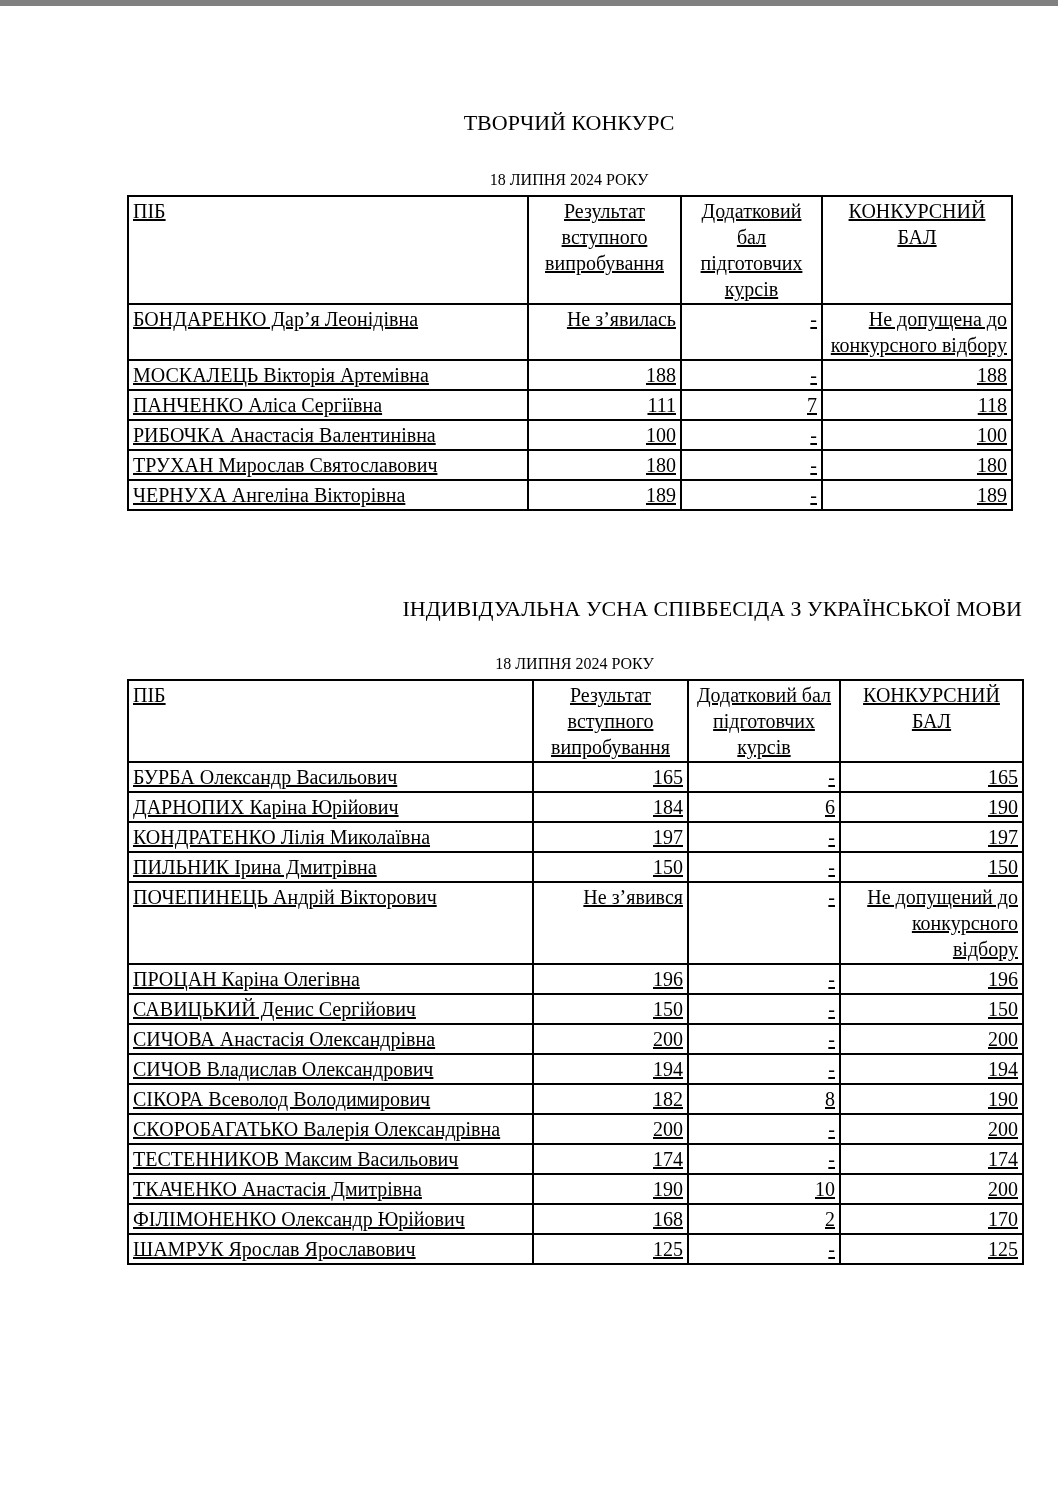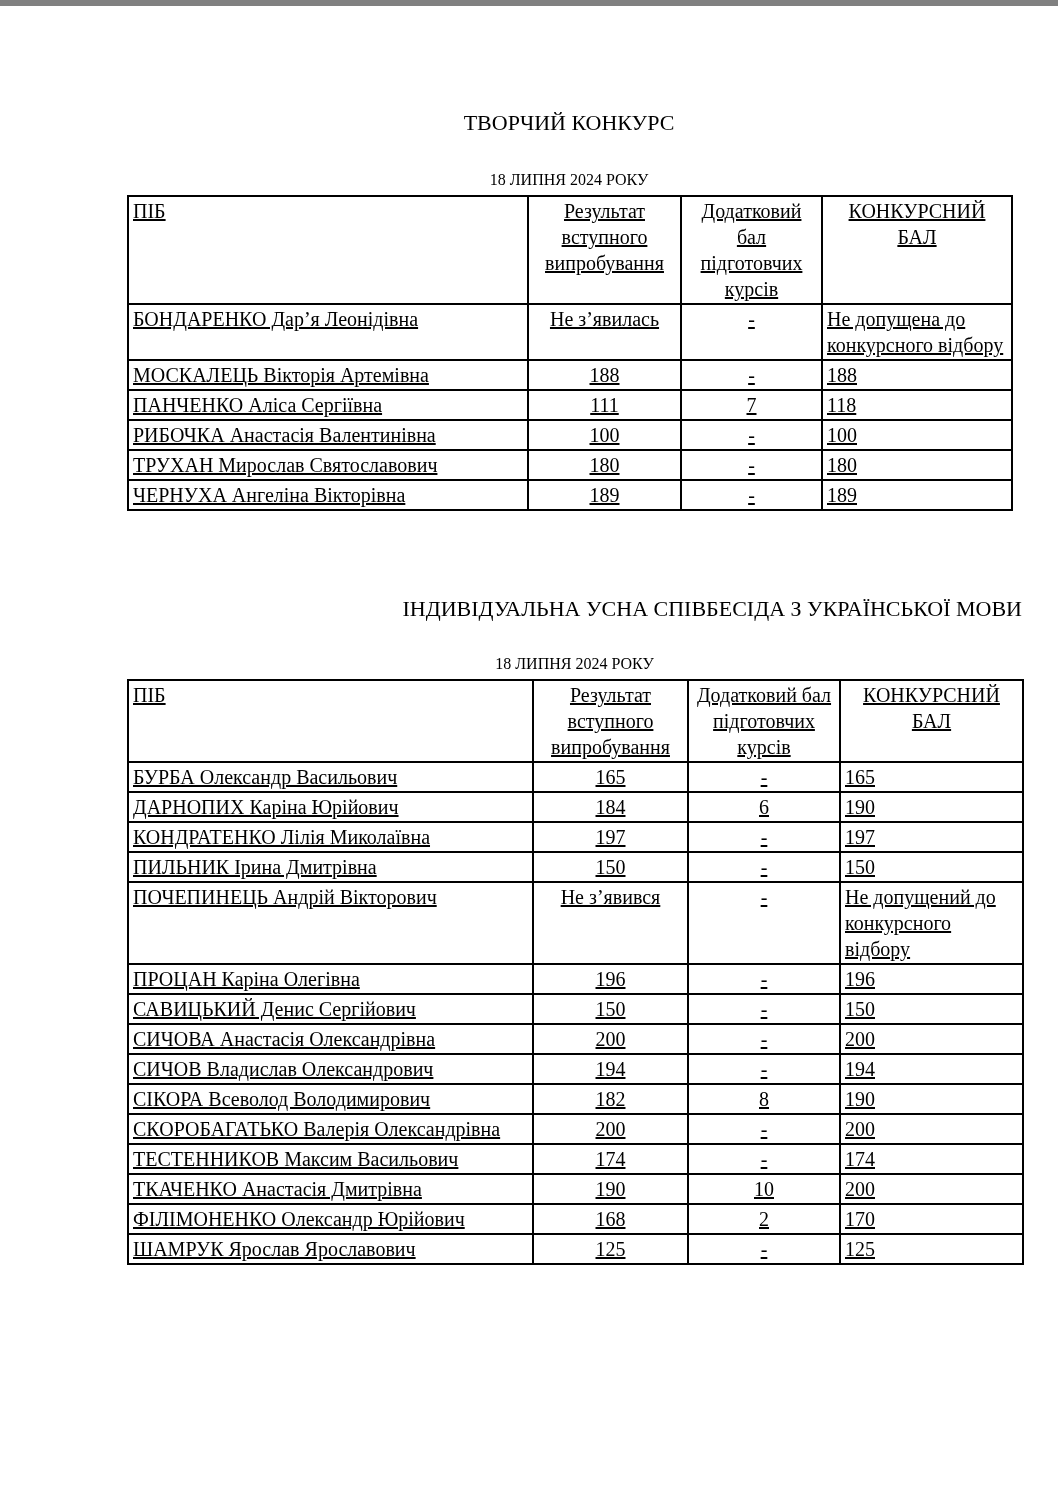--- a/index.html
+++ b/index.html
@@ -48,22 +48,22 @@
     font-size: 20px;
     line-height: 26px;
     padding: 1px 4px;
     font-weight: normal;
     overflow: hidden;
   }
   th.h-name  { text-align: left; padding-left: 6px; }
   th.h-mid   { text-align: center; }
   th.h-total { text-align: center; font-weight: bold; font-size: 21px; }
   td.c-name  { text-align: justify; padding-left: 6px; padding-right: 6px; }
-  td.c-num   { text-align: center; border-radius: 19px; }
-  td.c-total { text-align: left; font-weight: bold; }
+  td.c-num   { text-align: right; }
+  td.c-total { text-align: right; font-weight: bold; }
 </style>
 </head>
 <body>
 
 <div class="page">
 
   <div class="sec1">
     <div class="section-title">ТВОРЧИЙ КОНКУРС</div>
     <div class="section-date">18 ЛИПНЯ 2024 РОКУ</div>
     <table class="results" style="width:884px;">

